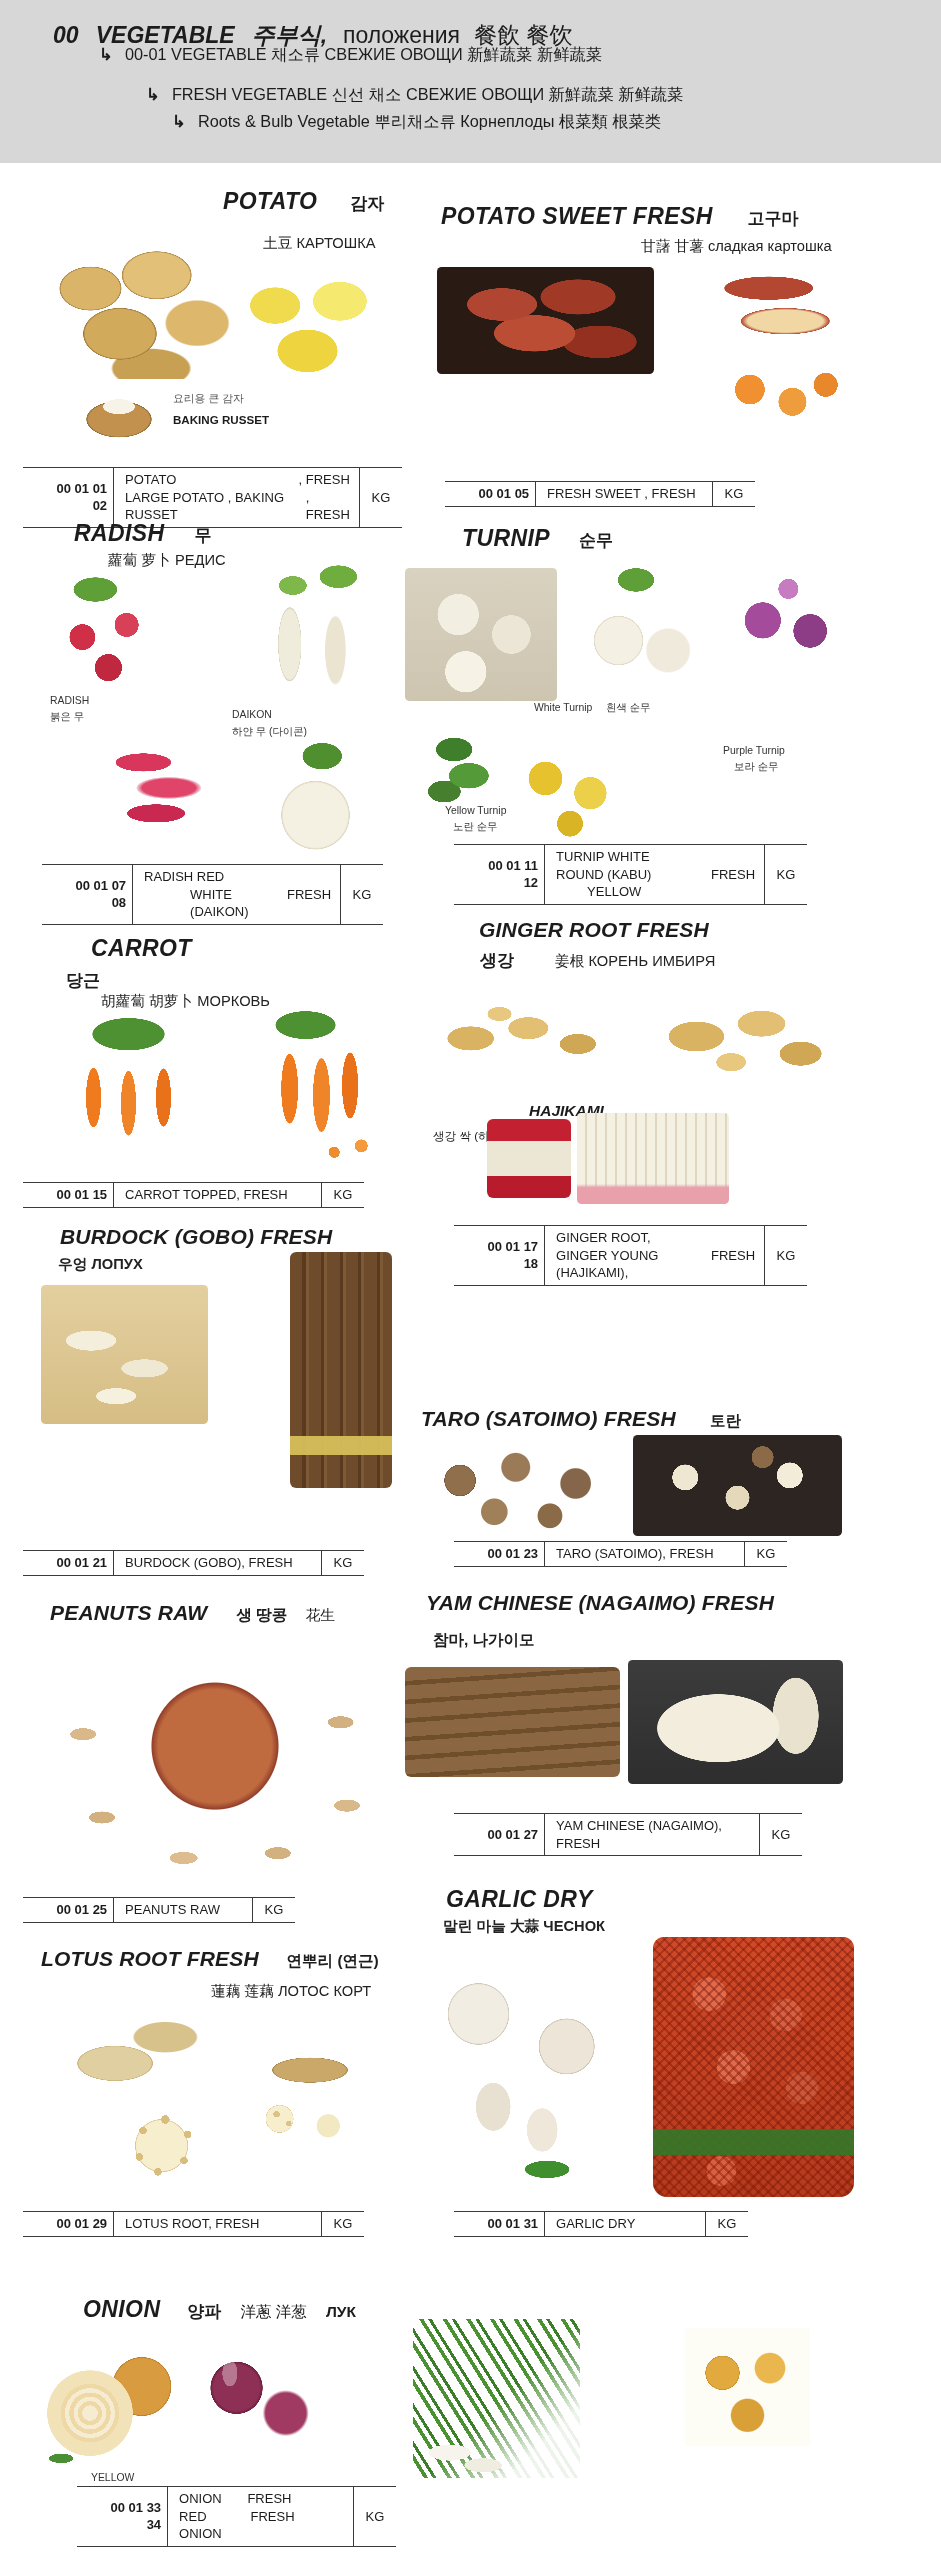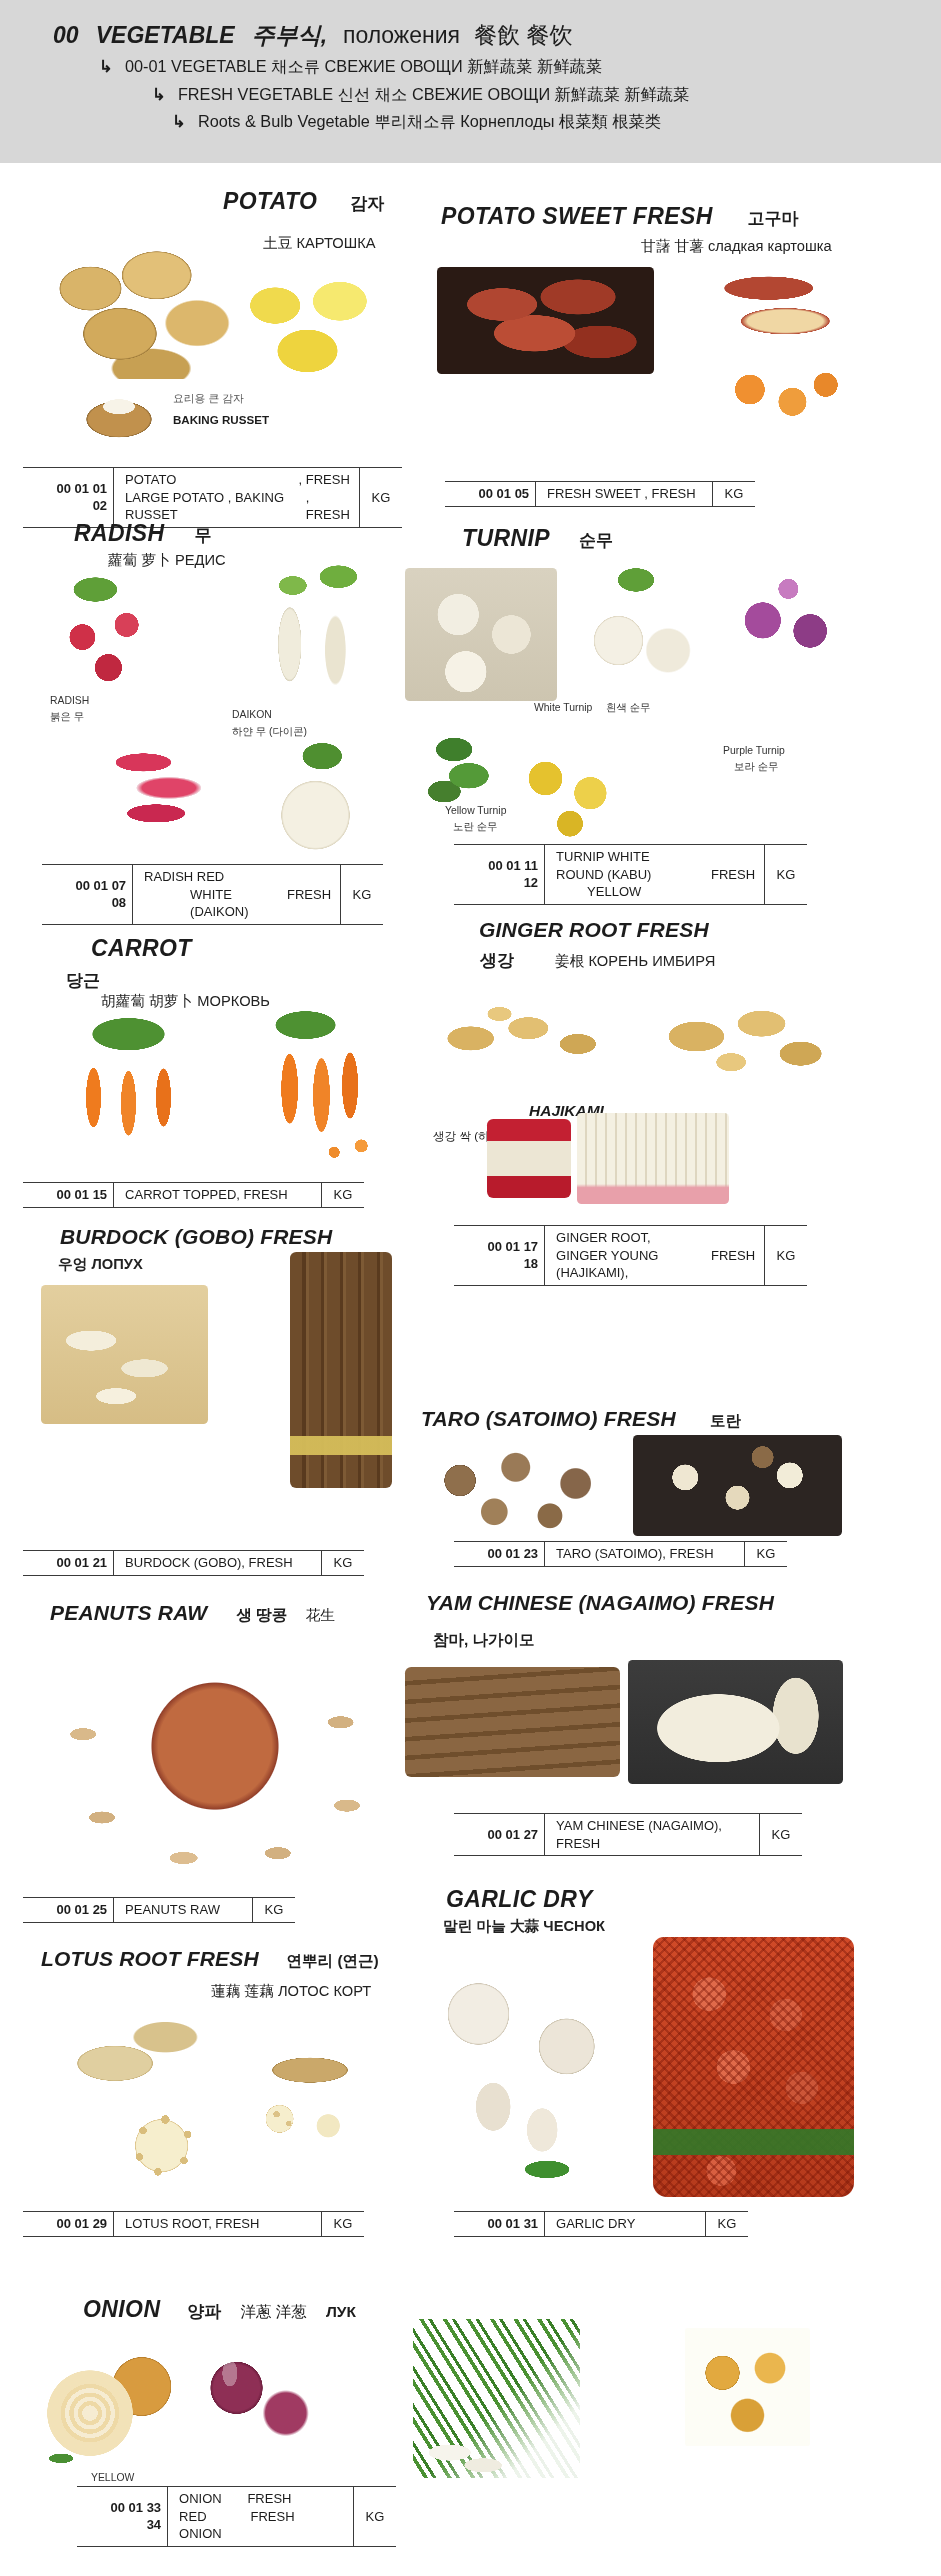--- a/index.html
+++ b/index.html
@@ -45,25 +45,25 @@
 <div id="page">
 
   <div class="hdr-bg"></div>
   <div class="abs h1" style="left:53px;top:20px;">
     <span>00</span>
     <span style="margin-left:10.8px;">VEGETABLE</span>
     <span style="margin-left:10.8px;">주부식,</span>
     <span class="ru" style="margin-left:9.3px;text-align:right;">положения</span>
     <span class="zh" style="margin-left:7.7px;">餐飲 餐饮</span>
   </div>
-  <div class="abs hline" style="left:99px;top:56px;">
+  <div class="abs hline" style="left:99px;top:44px;">
     <span class="arrow">↳</span>
     <span>00-01 VEGETABLE  채소류  СВЕЖИЕ ОВОЩИ 新鮮蔬菜 新鲜蔬菜</span>
   </div>
-  <div class="abs hline" style="left:152px;top:84px;text-align:center;">
+  <div class="abs hline" style="left:146px;top:84px;text-align:center;">
     <span class="arrow">↳</span>
     <span>FRESH VEGETABLE  신선 채소  СВЕЖИЕ ОВОЩИ 新鮮蔬菜 新鲜蔬菜</span>
   </div>
   <div class="abs hline" style="left:172px;top:111px;">
     <span class="arrow">↳</span>
     <span>Roots &amp; Bulb Vegetable  뿌리채소류  Корнеплоды 根菜類 根菜类</span>
   </div>
 
   <div class="abs t1" style="left:223px;top:188px;">
     <span>POTATO</span>

